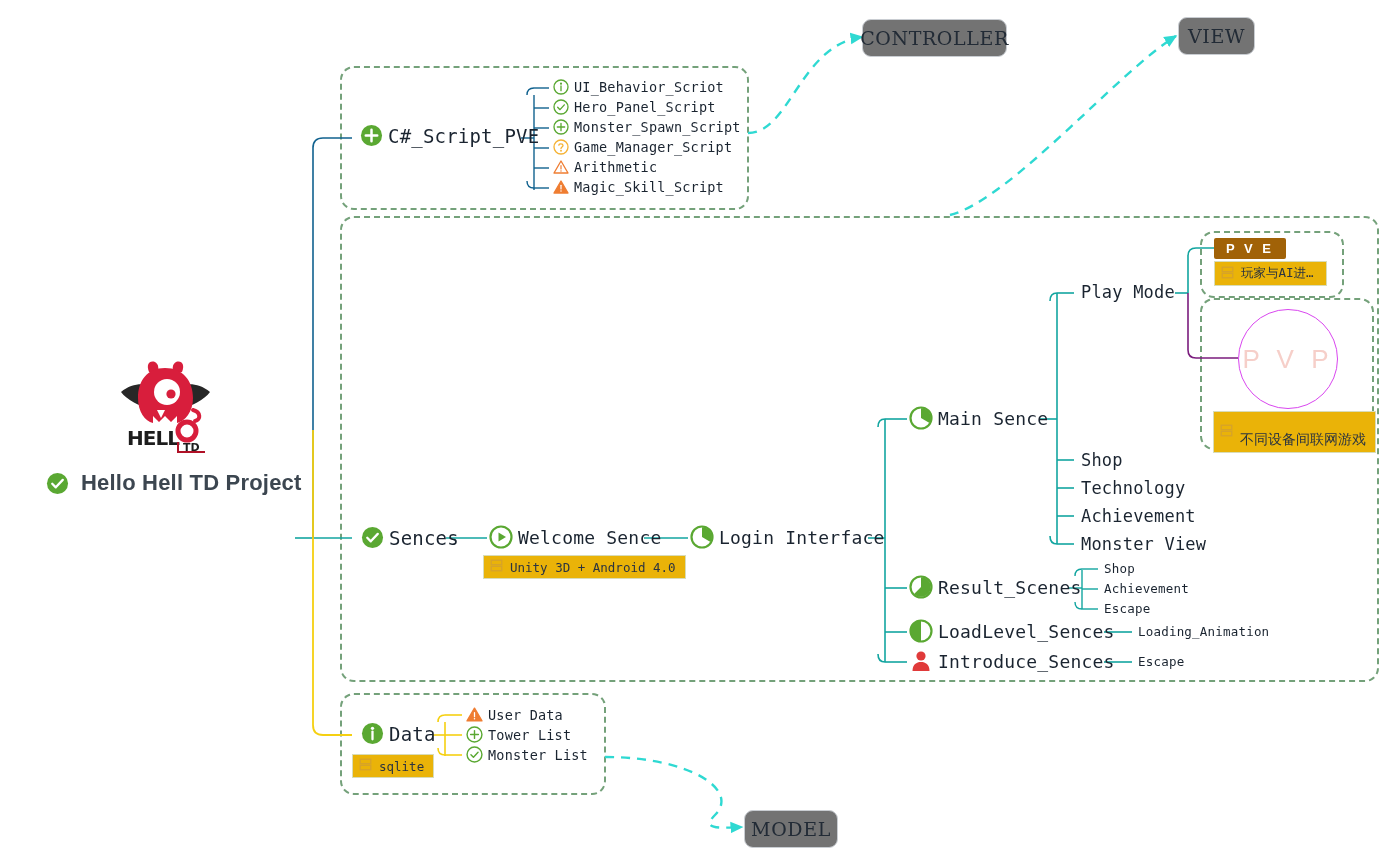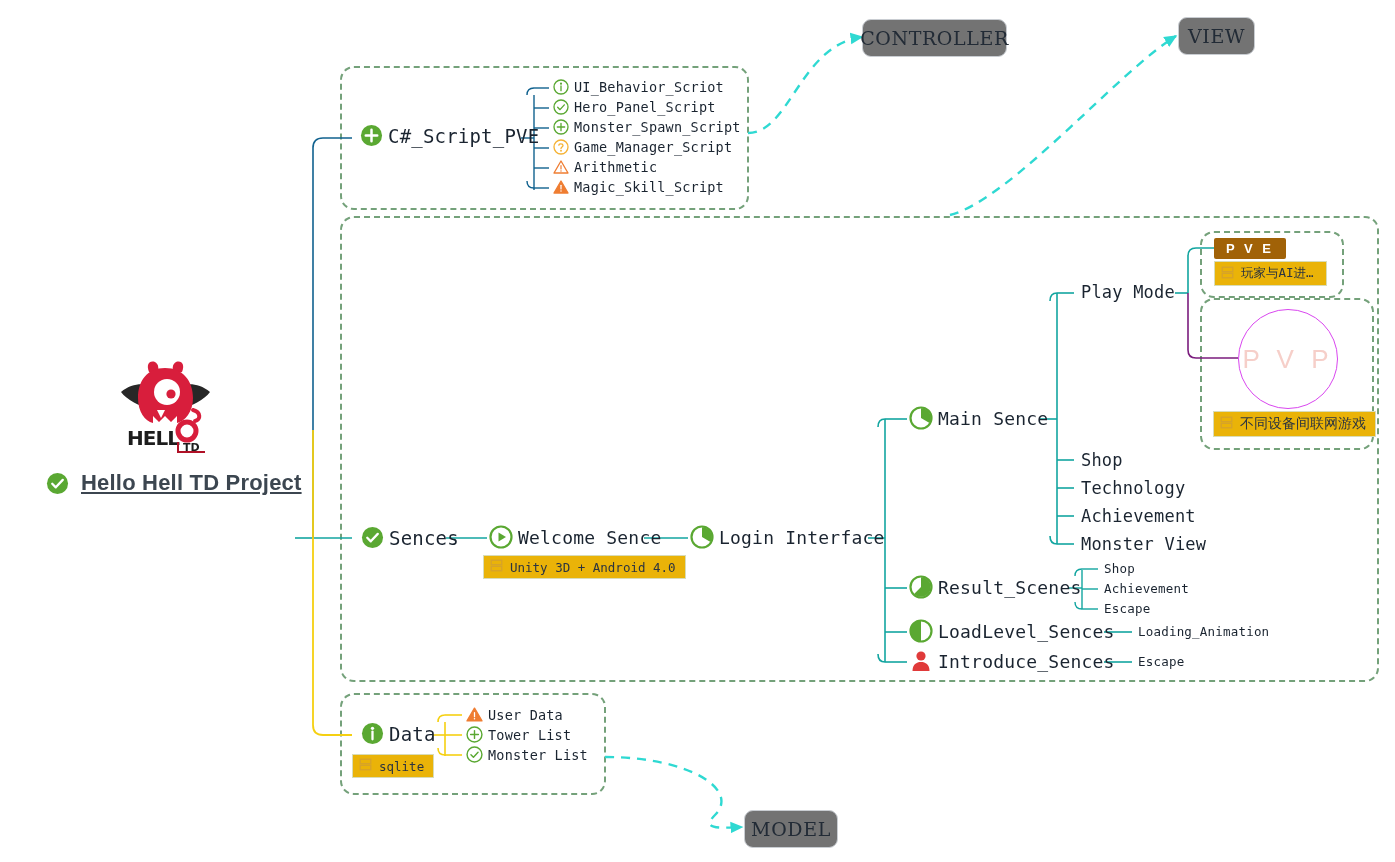--- a/index.html
+++ b/index.html
@@ -41,21 +41,21 @@
             font-weight:bold;letter-spacing:3px;}
   
   .pvp-circle{position:absolute;border:1px solid #d946ef;border-radius:50%;
               display:flex;align-items:center;justify-content:center;
               color:#f6cfc9;font-family:"Liberation Sans",sans-serif;
               font-size:26px;letter-spacing:5px;}
 
   
   #root-node{position:absolute;display:flex;align-items:center;}
   #root-node .lbl{font-family:"Liberation Sans",sans-serif;font-weight:bold;
-                  font-size:22px;color:#3c4650;letter-spacing:.2px;margin-left:7px;text-decoration:underline;}
+                  font-size:22px;color:#3c4650;letter-spacing:.2px;margin-left:7px;}
   #logo{position:absolute;}
 </style>
 </head>
 <body>
 
 <div class="canvas">
 
   <div class="dashbox" style="left:340px;top:66px;width:405px;height:140px;"></div>
   <div class="dashbox" style="left:340px;top:216px;width:1035px;height:462px;"></div>
   <div class="dashbox" style="left:340px;top:693px;width:262px;height:98px;"></div>
@@ -342,21 +342,21 @@
   <div class="pvp-circle" style="left:1238px;top:309px;width:98px;height:98px;">
     <span>P V P</span>
   </div>
   <div class="note" style="left:1213px;top:411px;">
     <span class="nico">
       <svg width="13" height="13" viewBox="0 0 16 16">
         <rect x="1.5" y="1.5" width="13" height="5.5" fill="none" stroke="#d6a32a" stroke-width="1.6"></rect>
         <rect x="1.5" y="9" width="13" height="5.5" fill="none" stroke="#d6a32a" stroke-width="1.6"></rect>
       </svg>
     </span>
-    <span style="font-size:14px;">不同设备间联网游戏</span>
+    <span style="font-size:14px;margin-top:16px;">不同设备间联网游戏</span>
   </div>
 
   <div class="node" style="left:909px;top:575px;">
     <span class="ico">
       <svg width="24" height="24" viewBox="0 0 24 24">
         <circle cx="12" cy="12" r="10.5" fill="none" stroke="#5aa832" stroke-width="2.2"></circle>
         <path d="M12,12 L12,2.2 A9.8,9.8 0 1,1 5.1,19 Z" fill="#5aa832"></path>
       </svg>
     </span>
     <span class="lbl" style="font-size:18px;">Result_Scenes</span>

